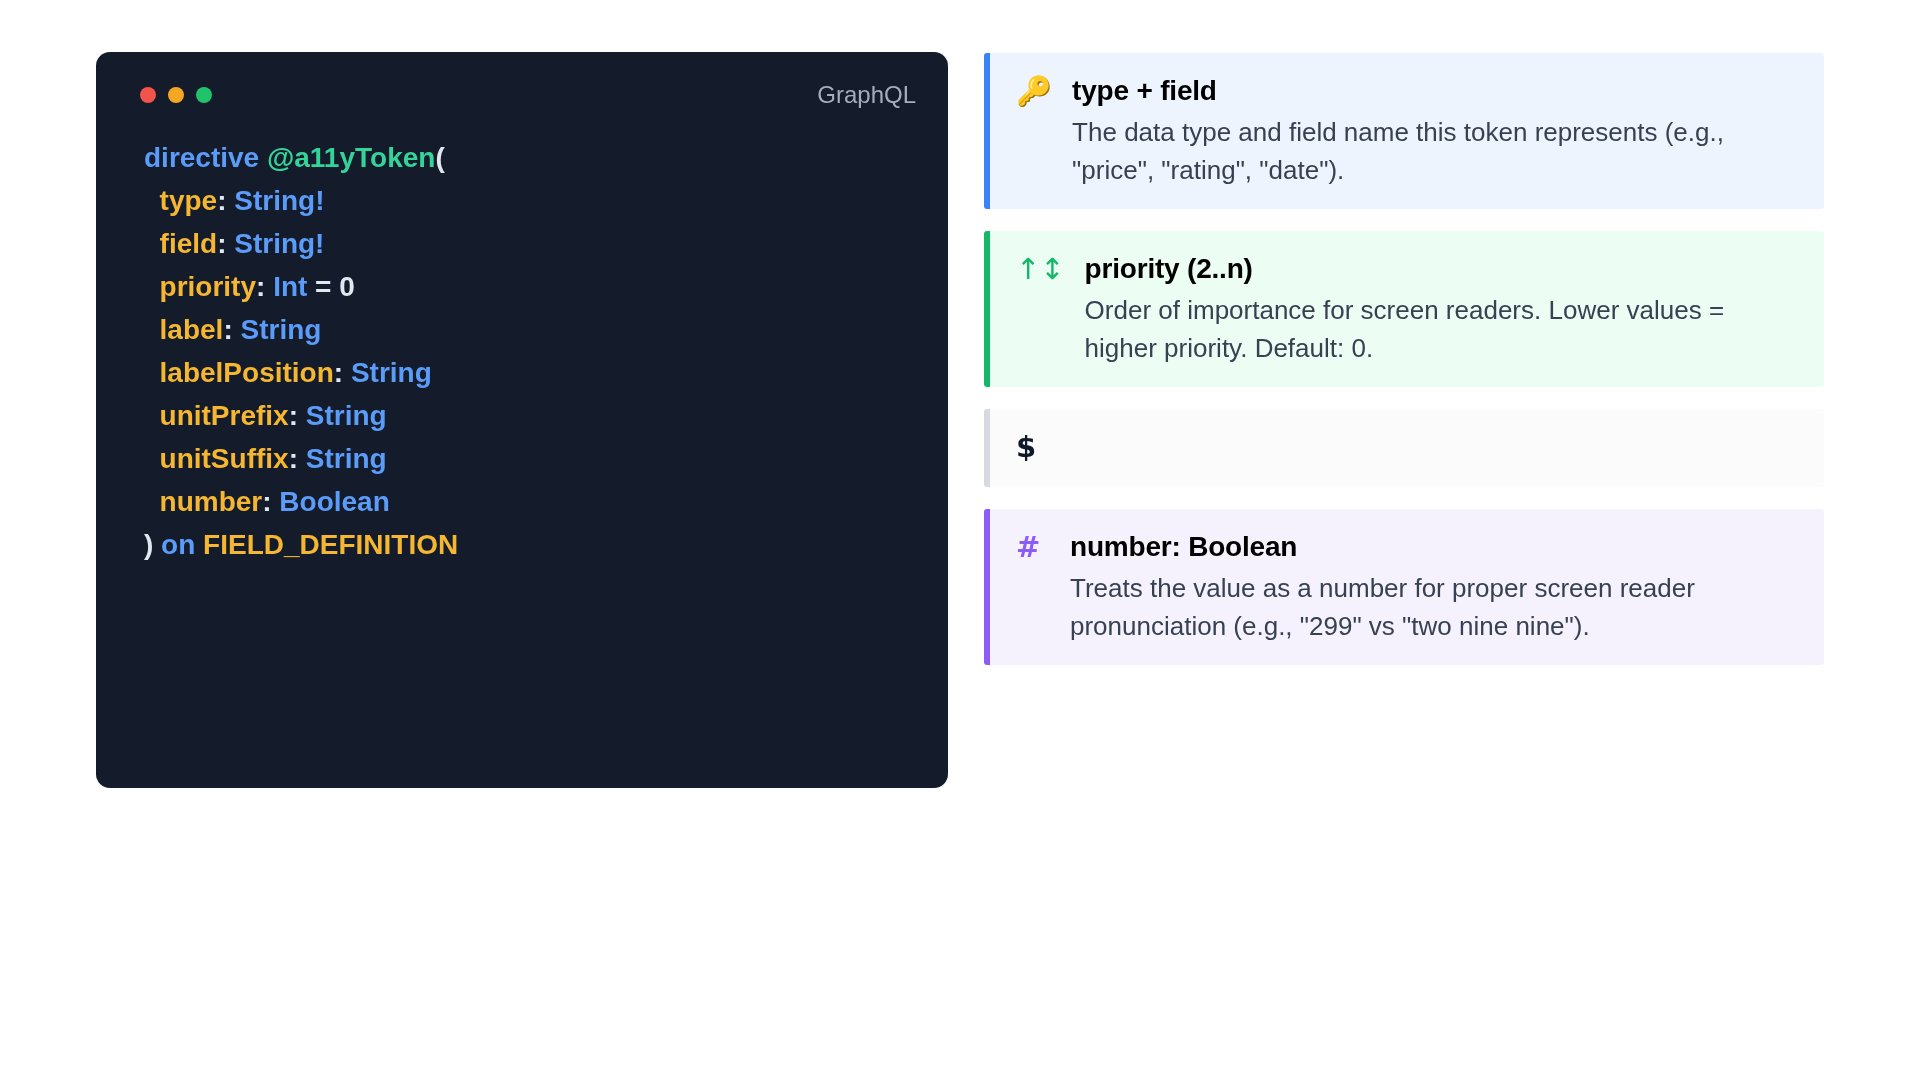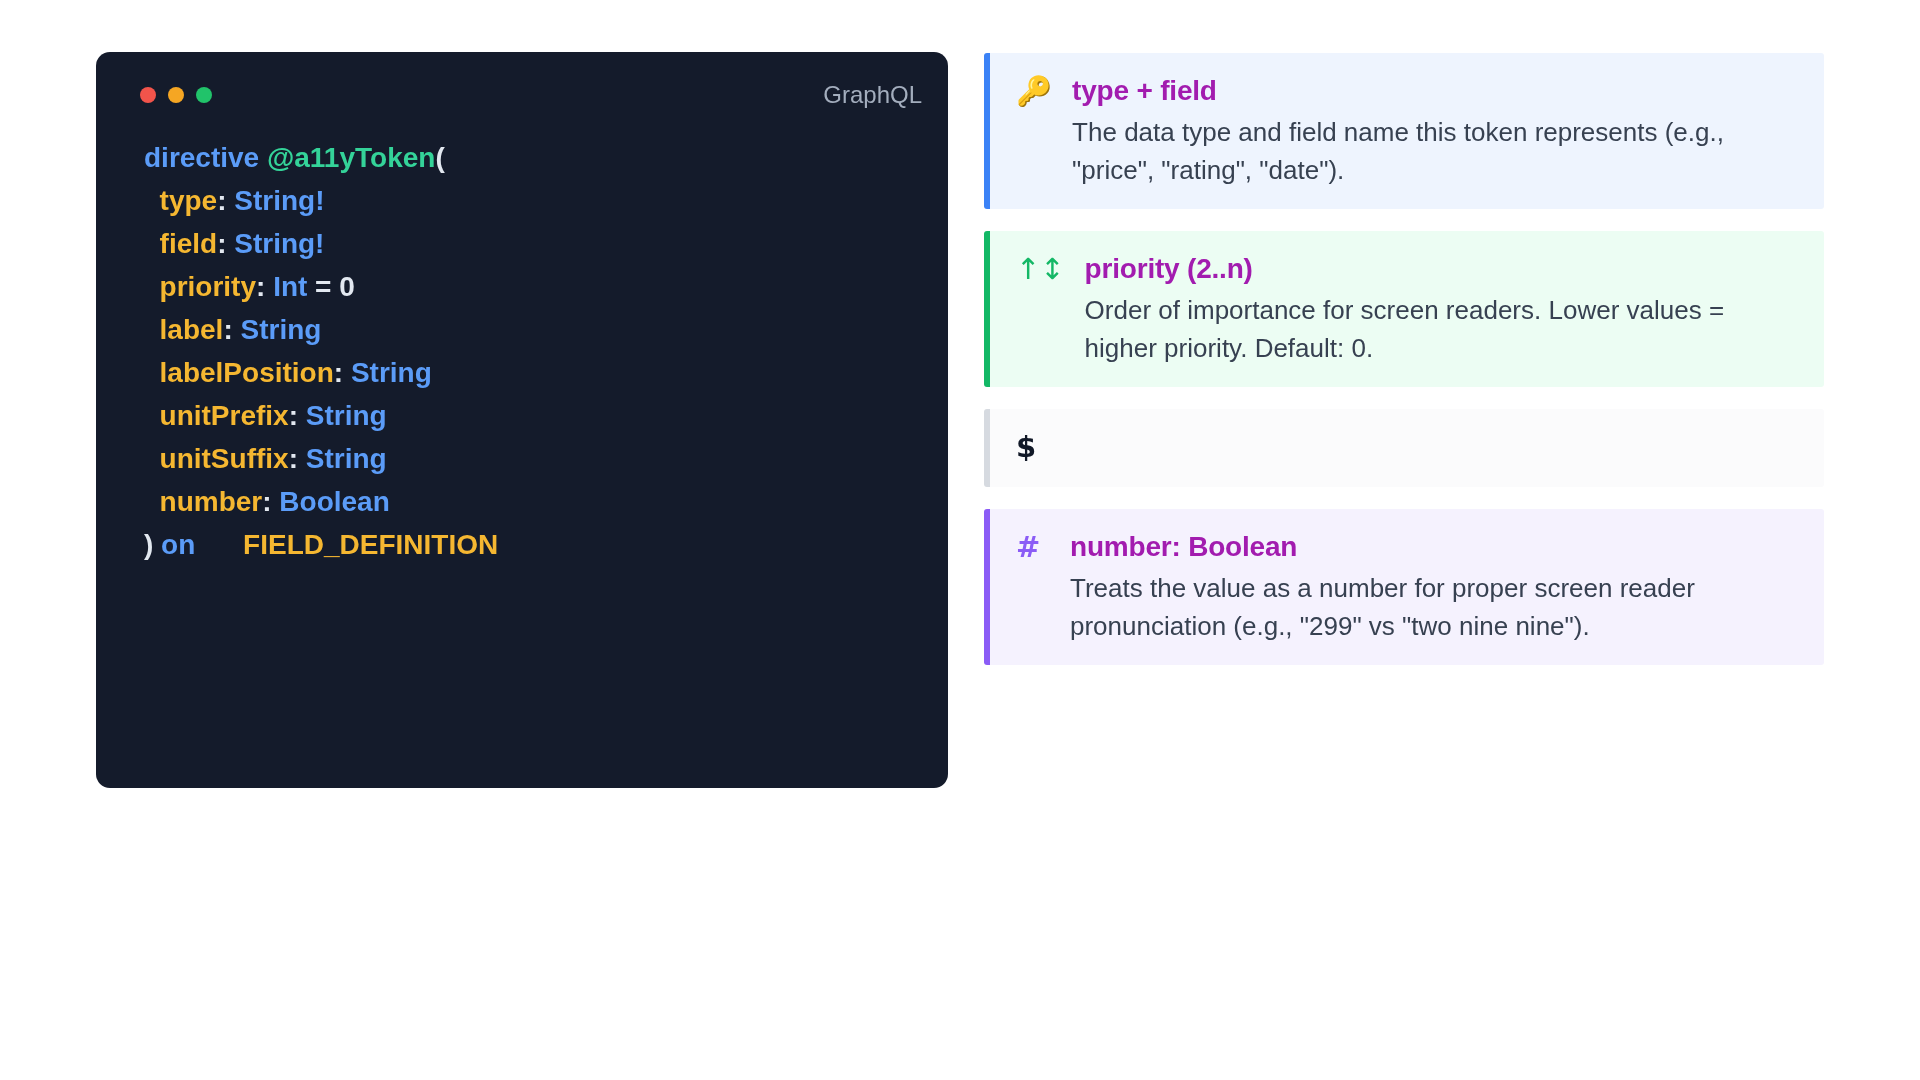--- a/index.html
+++ b/index.html
@@ -45,21 +45,21 @@
     display: flex;
     gap: 36px;
     align-items: flex-start;
   }
 
   
   .code-panel {
     width: 852px;
     background: #141b2b;
     border-radius: 14px;
-    padding: 26px 20px 34px 30px;
+    padding: 26px 26px 34px 30px;
     flex: 0 0 852px;
     min-height: 736px;
     position: relative;
   }
   .code-topbar {
     display: flex;
     align-items: center;
     justify-content: space-between;
     height: 34px;
     margin-bottom: 24px;
@@ -87,21 +87,21 @@
   .code-line { white-space: pre; }
 
   .tok-kw     { color: #5b9cf8; }
   .tok-dir    { color: #34d399; }
   .tok-punct  { color: #e2e8f0; }
   .tok-arg    { color: #f5b731; }
   .tok-colon  { color: #e2e8f0; }
   .tok-type   { color: #5b9cf8; }
   .tok-num    { color: #e2e8f0; }
   .tok-eq     { color: #e2e8f0; }
-  .tok-loc    { color: #f5b731; margin-left: 40px; }
+  .tok-loc    { color: #f5b731; }
 
   
   .cards {
     flex: 1 1 auto;
     display: flex;
     flex-direction: column;
     gap: 22px;
     padding-top: 1px;
   }
   .card {
@@ -118,21 +118,21 @@
     line-height: 40px;
     flex: 0 0 auto;
     min-width: 34px;
     text-align: left;
     font-family: "DejaVu Sans", sans-serif;
   }
   .card-text { flex: 1 1 auto; }
   .card-title {
     font-size: 28px;
     font-weight: 700;
-    color: #a21caf;
+    color: #000000;
     line-height: 40px;
     letter-spacing: -0.2px;
   }
   .card-desc {
     font-size: 26px;
     font-weight: 400;
     color: #374151;
     line-height: 38px;
     margin-top: 2px;
   }

